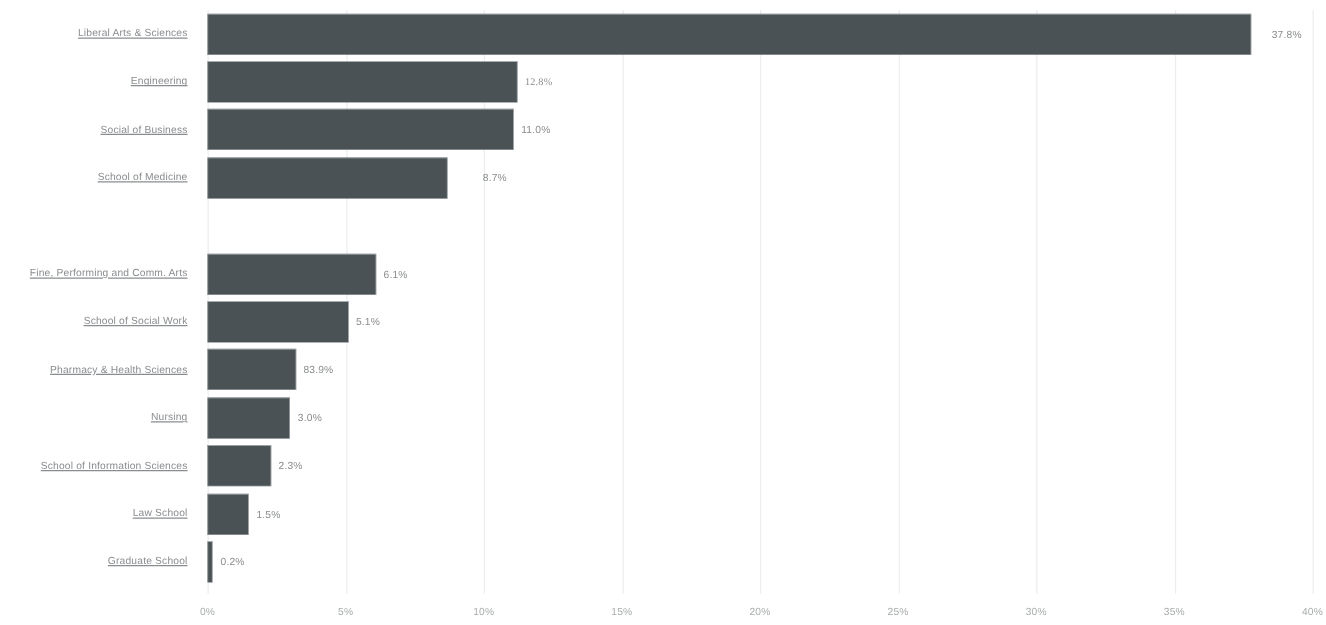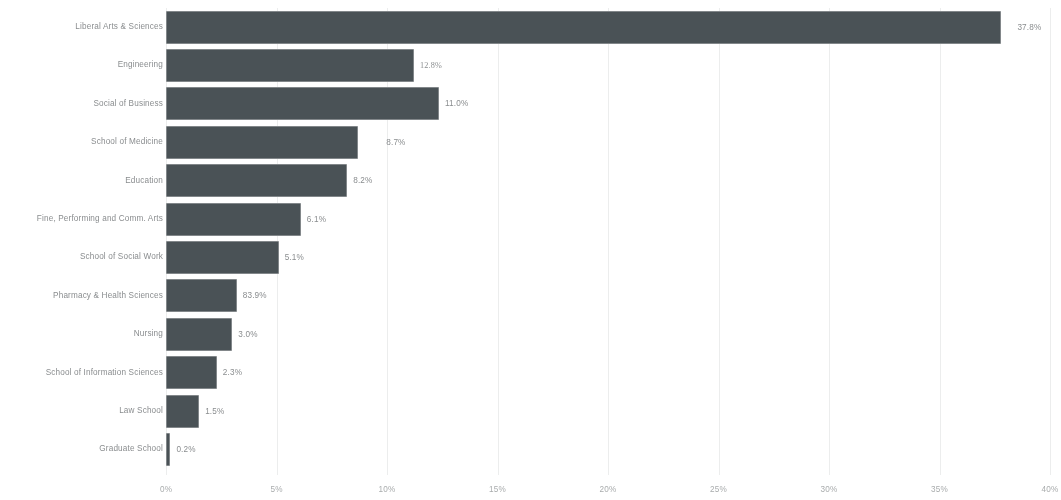--- a/index.html
+++ b/index.html
@@ -39,26 +39,27 @@
     left: 0;
     height: 38.4px;
     width: 1061px;
   }
   .cat-label {
     position: absolute;
     right: 895px;           
     top: 0;
     height: 38.4px;
     line-height: 38.4px;
-    padding-right: 3px;
+    padding-right: 16px;
     text-align: left;
     white-space: nowrap;
     font-size: 8.2px;
     color: #8a8d8f;
     letter-spacing: 0.15px;
+    text-decoration: underline;
   }
   .bar-wrap {
     position: absolute;
     left: 166px;
     top: 2.7px;
     height: 33px;
   }
   .bar {
     height: 33px;
     background: #4a5256;
@@ -118,37 +119,30 @@
       </div>
       <div class="row" style="top: 46.4px;">
         <div class="cat-label" style="color: rgb(138, 141, 143);">Engineering</div>
         <div class="bar-wrap" style="width: 248px; font-family: Liberation Serif, serif;">
           <div class="bar" style="background: rgb(74, 82, 86); box-shadow: rgb(185, 188, 189) 0px 0px 0px 0.5px inset;"></div>
           <div class="bar-value" style="color: rgb(138, 141, 143);">12.8%</div>
         </div>
       </div>
       <div class="row" style="top: 84.8px;">
         <div class="cat-label" style="color: rgb(138, 141, 143);">Social of Business</div>
-        <div class="bar-wrap" style="width: 273px; text-align: center;">
+        <div class="bar-wrap" style="width: 245px; text-align: center;">
           <div class="bar" style="background: rgb(74, 82, 86); box-shadow: rgb(185, 188, 189) 0px 0px 0px 0.5px inset;"></div>
           <div class="bar-value" style="color: rgb(138, 141, 143);">11.0%</div>
         </div>
       </div>
       <div class="row" style="top: 123.2px;">
         <div class="cat-label" style="color: rgb(138, 141, 143);">School of Medicine</div>
         <div class="bar-wrap" style="width: 192.27px;">
           <div class="bar" style="background: rgb(74, 82, 86); box-shadow: rgb(185, 188, 189) 0px 0px 0px 0.5px inset;"></div>
           <div class="bar-value" style="color: rgb(138, 141, 143); padding-left: 28px;">8.7%</div>
-        </div>
-      </div>
-      <div class="row" style="top: 161.6px;">
-        <div class="cat-label" style="color: rgb(138, 141, 143);">Education</div>
-        <div class="bar-wrap" style="width: 181.22px;">
-          <div class="bar" style="background: rgb(74, 82, 86); box-shadow: rgb(185, 188, 189) 0px 0px 0px 0.5px inset;"></div>
-          <div class="bar-value" style="color: rgb(138, 141, 143);">8.2%</div>
         </div>
       </div>
       <div class="row" style="top: 200px;">
         <div class="cat-label" style="color: rgb(138, 141, 143);">Fine, Performing and Comm. Arts</div>
         <div class="bar-wrap" style="width: 134.81px;">
           <div class="bar" style="background: rgb(74, 82, 86); box-shadow: rgb(185, 188, 189) 0px 0px 0px 0.5px inset;"></div>
           <div class="bar-value" style="color: rgb(138, 141, 143);">6.1%</div>
         </div>
       </div>
       <div class="row" style="top: 238.4px;">

